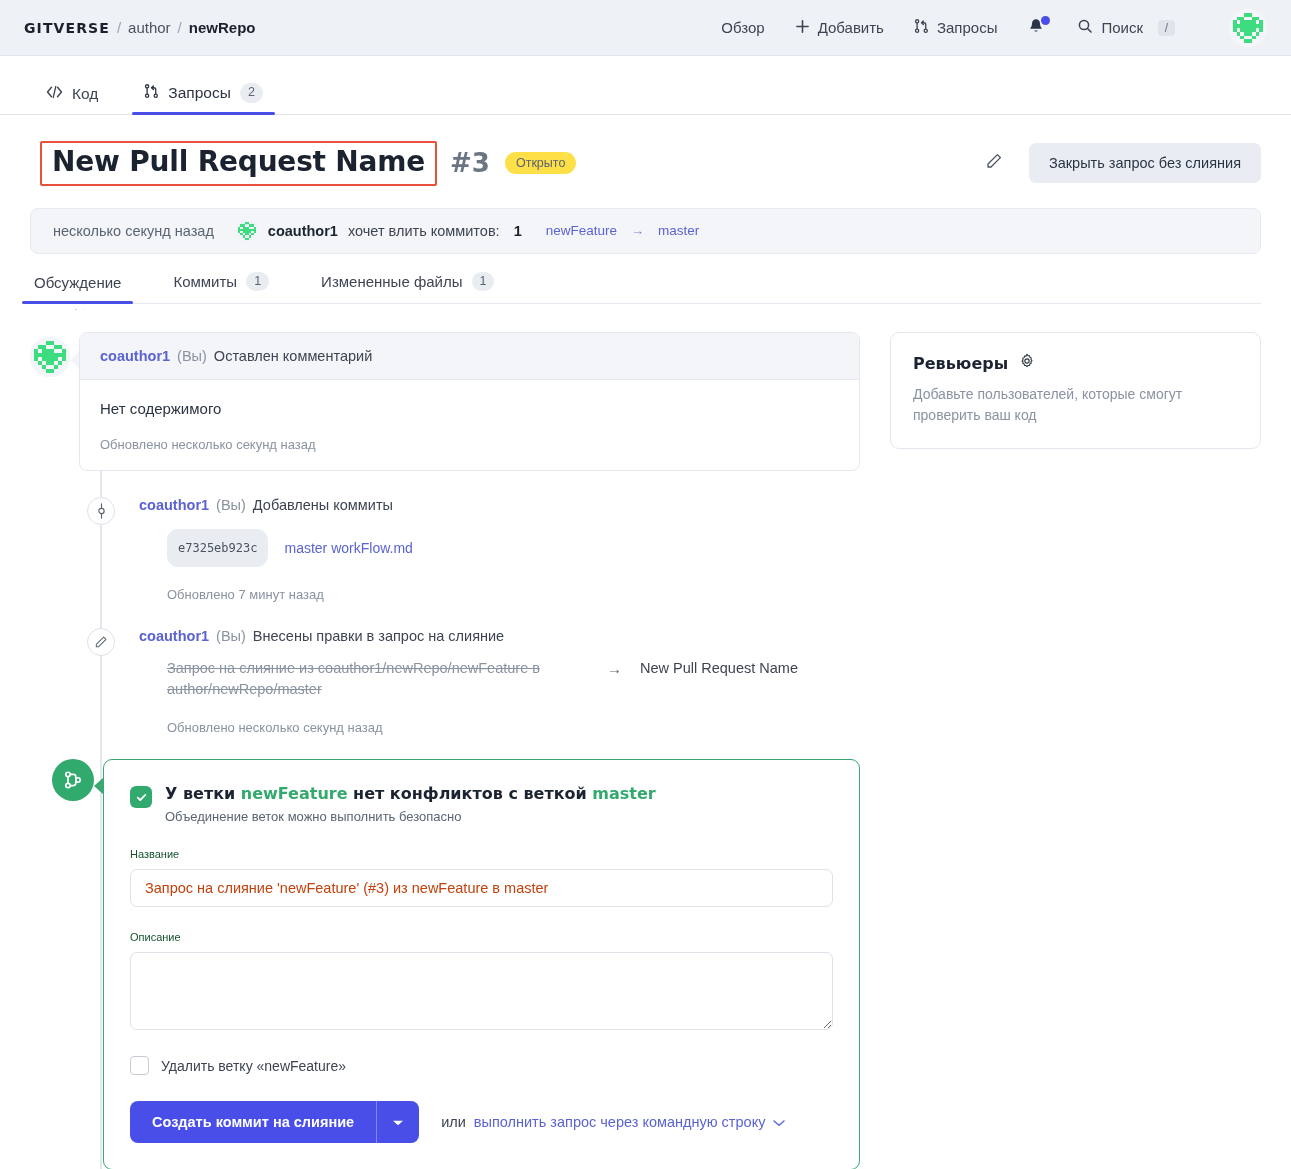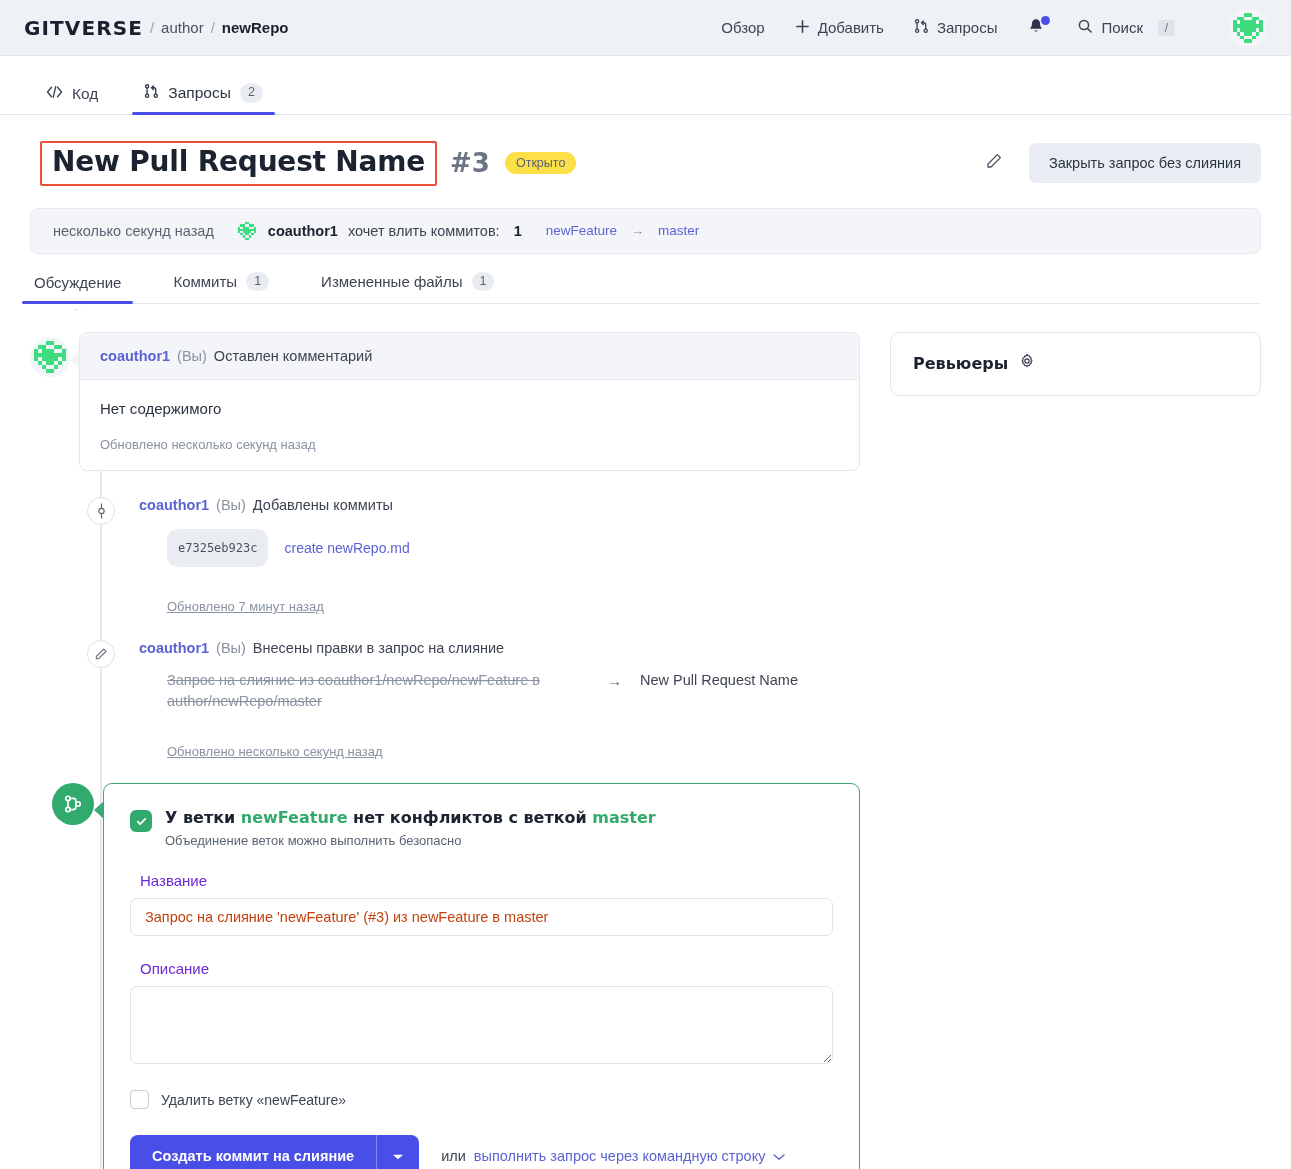--- a/index.html
+++ b/index.html
@@ -19,21 +19,21 @@
     background: #eef1f5;
     border-bottom: 1px solid #e2e6ec;
     display: flex;
     align-items: center;
     padding: 0 24px;
   }
   .brand-wrap { display:flex; align-items:center; gap:7px; }
   .brand {
     font-family: "DejaVu Sans", sans-serif;
     font-weight: 700;
-    font-size: 20px;
+    font-size: 14px;
     letter-spacing: 1.1px;
     color: #1b1f2e;
   }
   .crumb-sep { color:#9aa3b0; font-size:15px; }
   .crumb { font-size:15px; color:#4a5260; }
   .crumb.strong { color:#1b1f2e; font-weight:700; }
 
   .topnav { margin-left:auto; display:flex; align-items:center; gap:30px; }
   .topnav-item {
     display:flex; align-items:center; gap:8px;
@@ -220,21 +220,21 @@
   }
   .tl-content { margin-left:24px; flex:1; }
   .tl-title { font-size:14.5px; color:#3d4452; display:flex; align-items:center; gap:7px; }
   .commit-row { margin-top:16px; display:flex; align-items:center; gap:16px; padding-left:28px; }
   .sha {
     background:#e9edf2; color:#4a5260;
     font-family:"DejaVu Sans Mono", monospace;
     font-size:12px; border-radius:11px; padding:12px 11px;
   }
   .commit-msg { color:#5b63d3; font-size:14px; cursor:pointer; }
-  .tl-updated { font-size:13px; color:#8a93a1; margin-top:32px; padding-left:28px;text-decoration:underline; }
+  .tl-updated { font-size:13px; color:#8a93a1; margin-top:20px; padding-left:28px; }
 
   .edit-diff { display:flex; margin-top:14px; padding-left:28px; }
   .old-title {
     width:420px; font-size:14.5px; color:#8a93a1;
     text-decoration:line-through; line-height:1.45;
   }
   .diff-arrow { color:#5a6472; font-size:15px; margin:0 18px 0 20px; padding-top:2px; }
   .new-title { font-size:14.5px; color:#3d4452; width:180px; line-height:1.45; }
 
   
@@ -263,21 +263,21 @@
     display:flex; align-items:center; justify-content:center;
     margin-top:2px;
   }
   .merge-h-title {
     font-size:16px; font-weight:700; color:#1b2330;
     font-family:"DejaVu Sans", sans-serif;
   }
   .br-green { color:#32a96d; }
   .merge-sub { font-size:13px; color:#5a6472; margin-top:6px; }
 
-  .field-label { font-size:15px; color:#6d28d9; margin-top:24px; margin-bottom:9px;margin-left:10px; }
+  .field-label { font-size:11px; color:#14532d; margin-top:24px; margin-bottom:9px; }
   .text-input {
     width:100%; height:38px;
     border:1px solid #dde2e9; border-radius:7px;
     padding:0 14px; font-size:14.5px; color:#c2410c;
     font-family:"Liberation Sans", sans-serif;
     background:#fff; outline:none;
   }
   .text-area {
     width:100%; height:78px;
     border:1px solid #dde2e9; border-radius:7px;
@@ -545,21 +545,21 @@
           </svg>
         </div>
         <div class="tl-content">
           <div class="tl-title">
             <span class="user-link">coauthor1</span>
             <span class="muted">(Вы)</span>
             <span>Добавлены коммиты</span>
           </div>
           <div class="commit-row">
             <span class="sha">e7325eb923c</span>
-            <span class="commit-msg">create newRepo.md</span>
+            <span class="commit-msg">master workFlow.md</span>
           </div>
           <div class="tl-updated">Обновлено 7 минут назад</div>
         </div>
       </div>
 
       <div class="tl-event">
         <div class="tl-node">
           <svg width="14" height="14" viewBox="0 0 18 18">
             <path d="M12.4 2.6l3 3L6 15H3v-3z" fill="none" stroke="#5a6472" stroke-width="1.3" stroke-linejoin="round"></path>
           </svg>
@@ -644,16 +644,17 @@
       <div class="side-card">
         <div class="side-title-row">
           <span class="side-title">Ревьюеры</span>
           <span>
             <svg width="16" height="16" viewBox="0 0 18 18">
               <circle cx="9" cy="9" r="2.4" fill="none" stroke="#2b3442" stroke-width="1.3"></circle>
               <path d="M9 1.5l1 1.5h1.8l.4 1.7 1.6.8-.4 1.7 1.2 1.3-1.2 1.3.4 1.7-1.6.8-.4 1.7H10l-1 1.5-1-1.5H6.2l-.4-1.7-1.6-.8.4-1.7L3.4 9l1.2-1.3-.4-1.7 1.6-.8.4-1.7H8z" fill="none" stroke="#2b3442" stroke-width="1.2" stroke-linejoin="round"></path>
             </svg>
           </span>
         </div>
+        <div class="side-desc">Добавьте пользователей, которые смогут проверить ваш код</div>
       </div>
     </div>
   </div>
 </div>
 
 </body></html>

